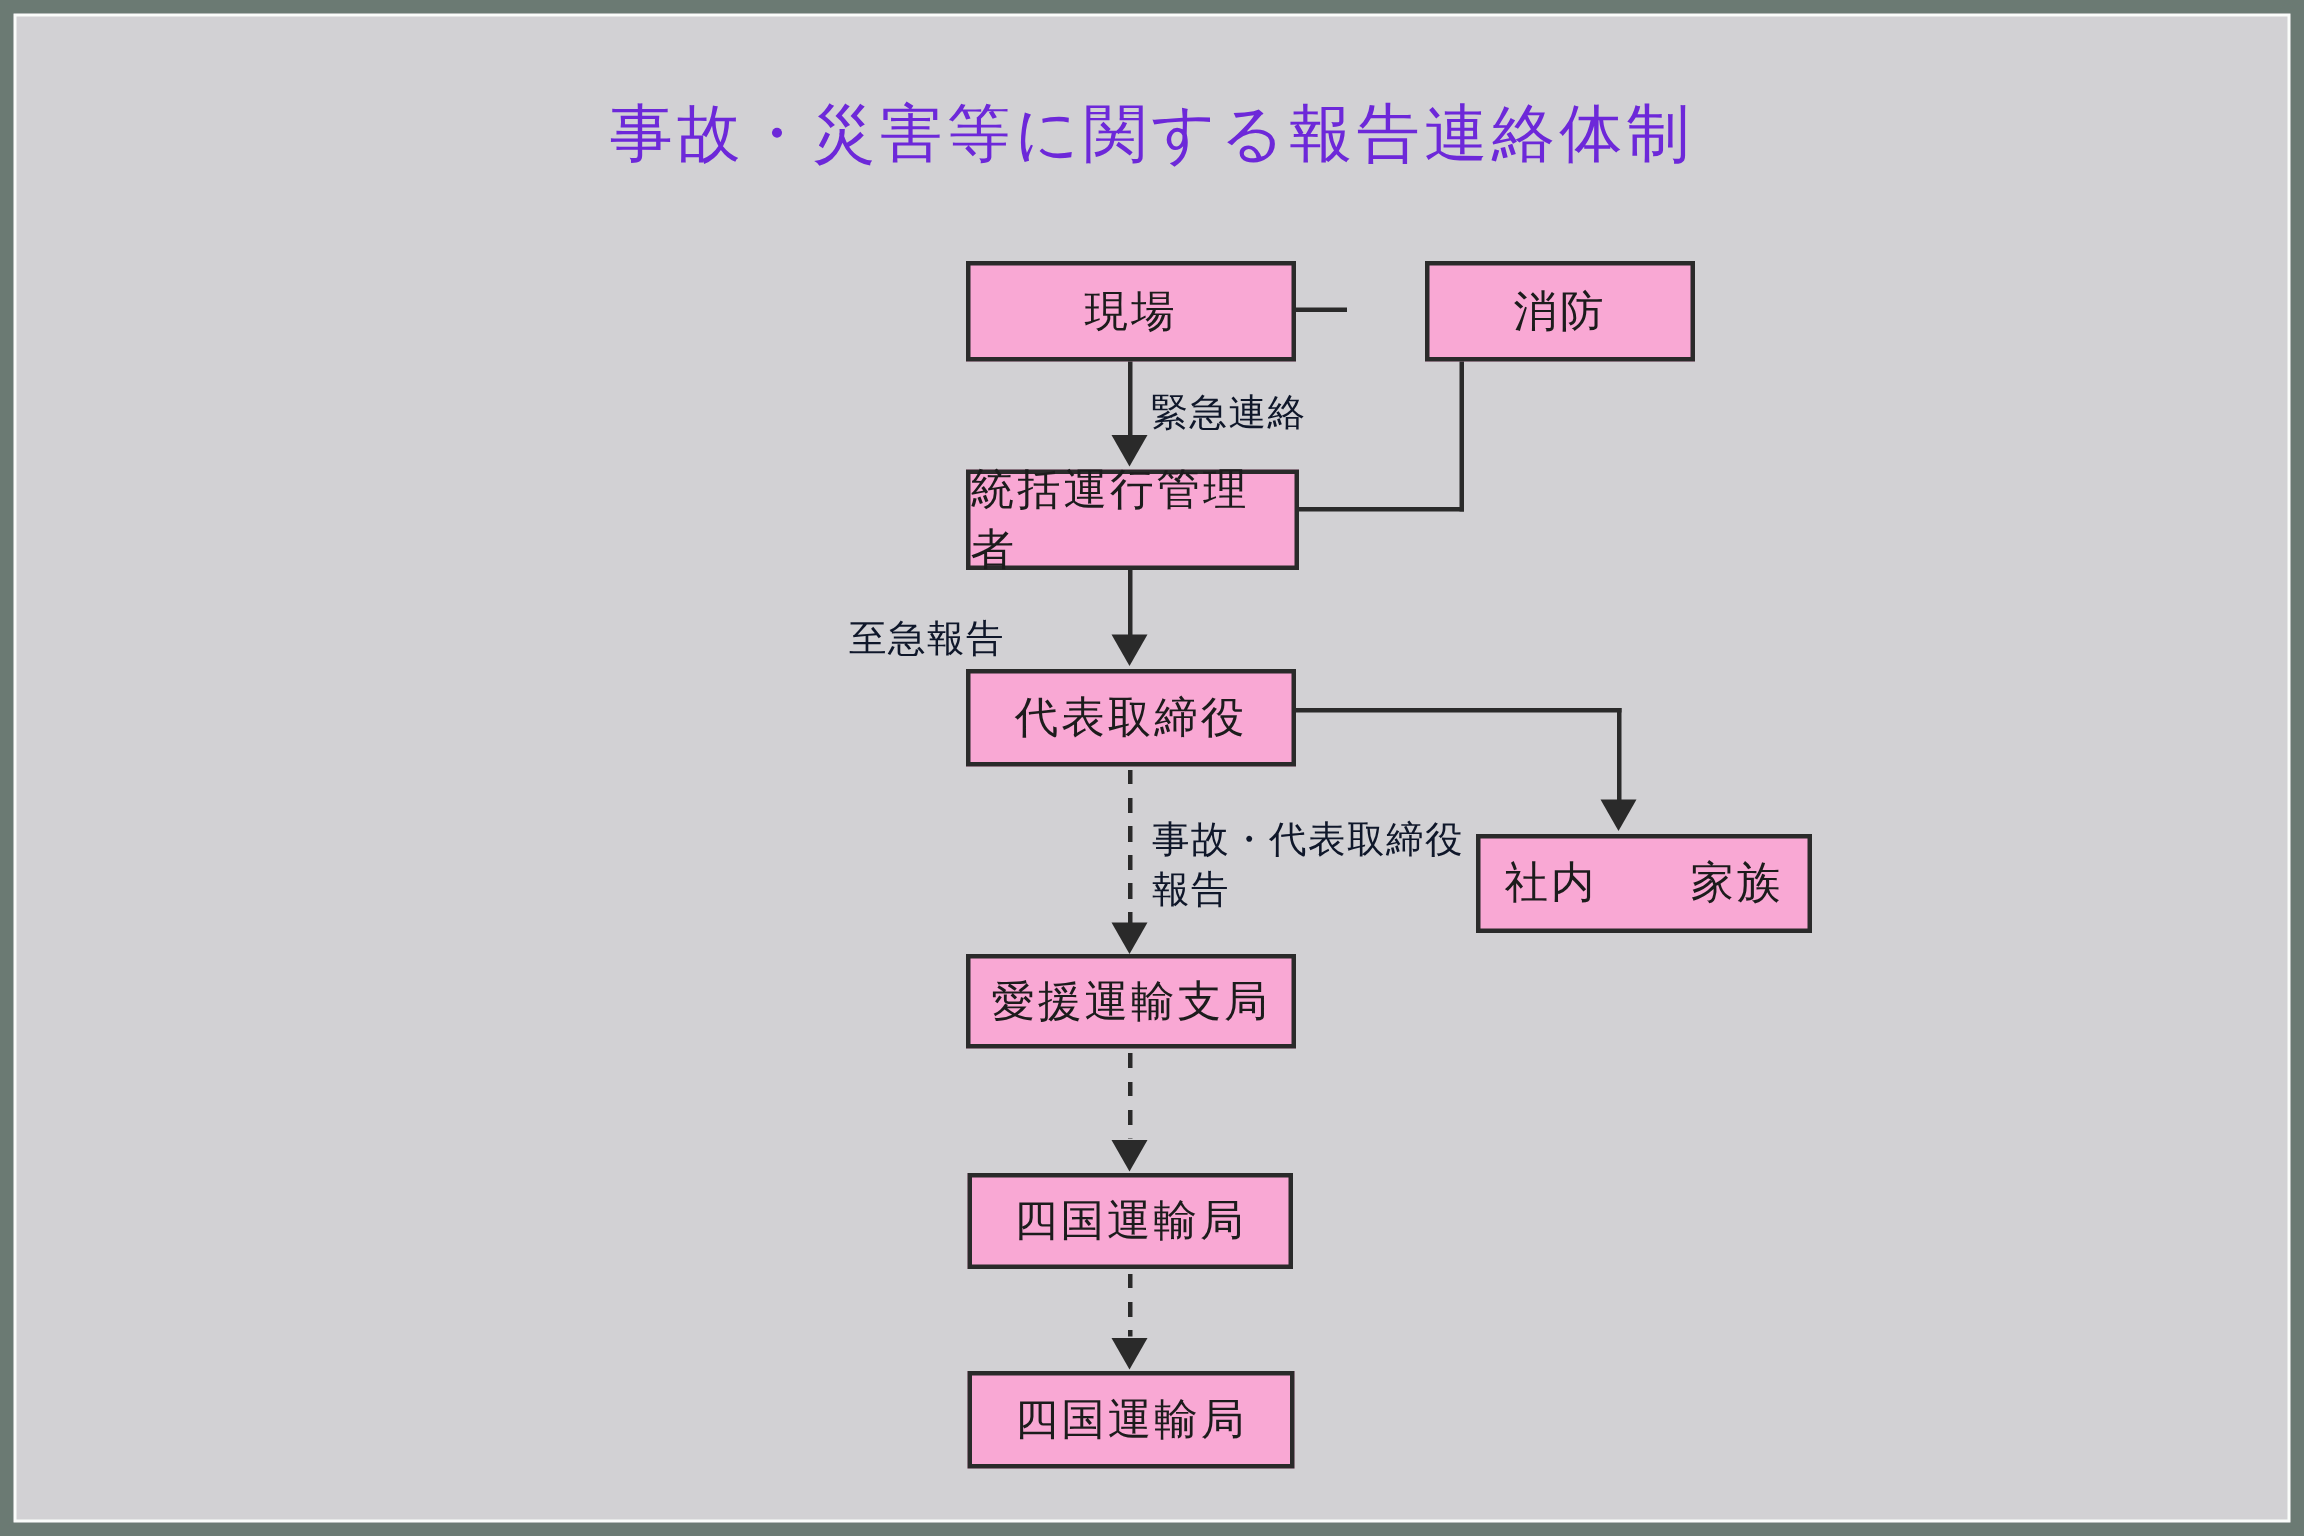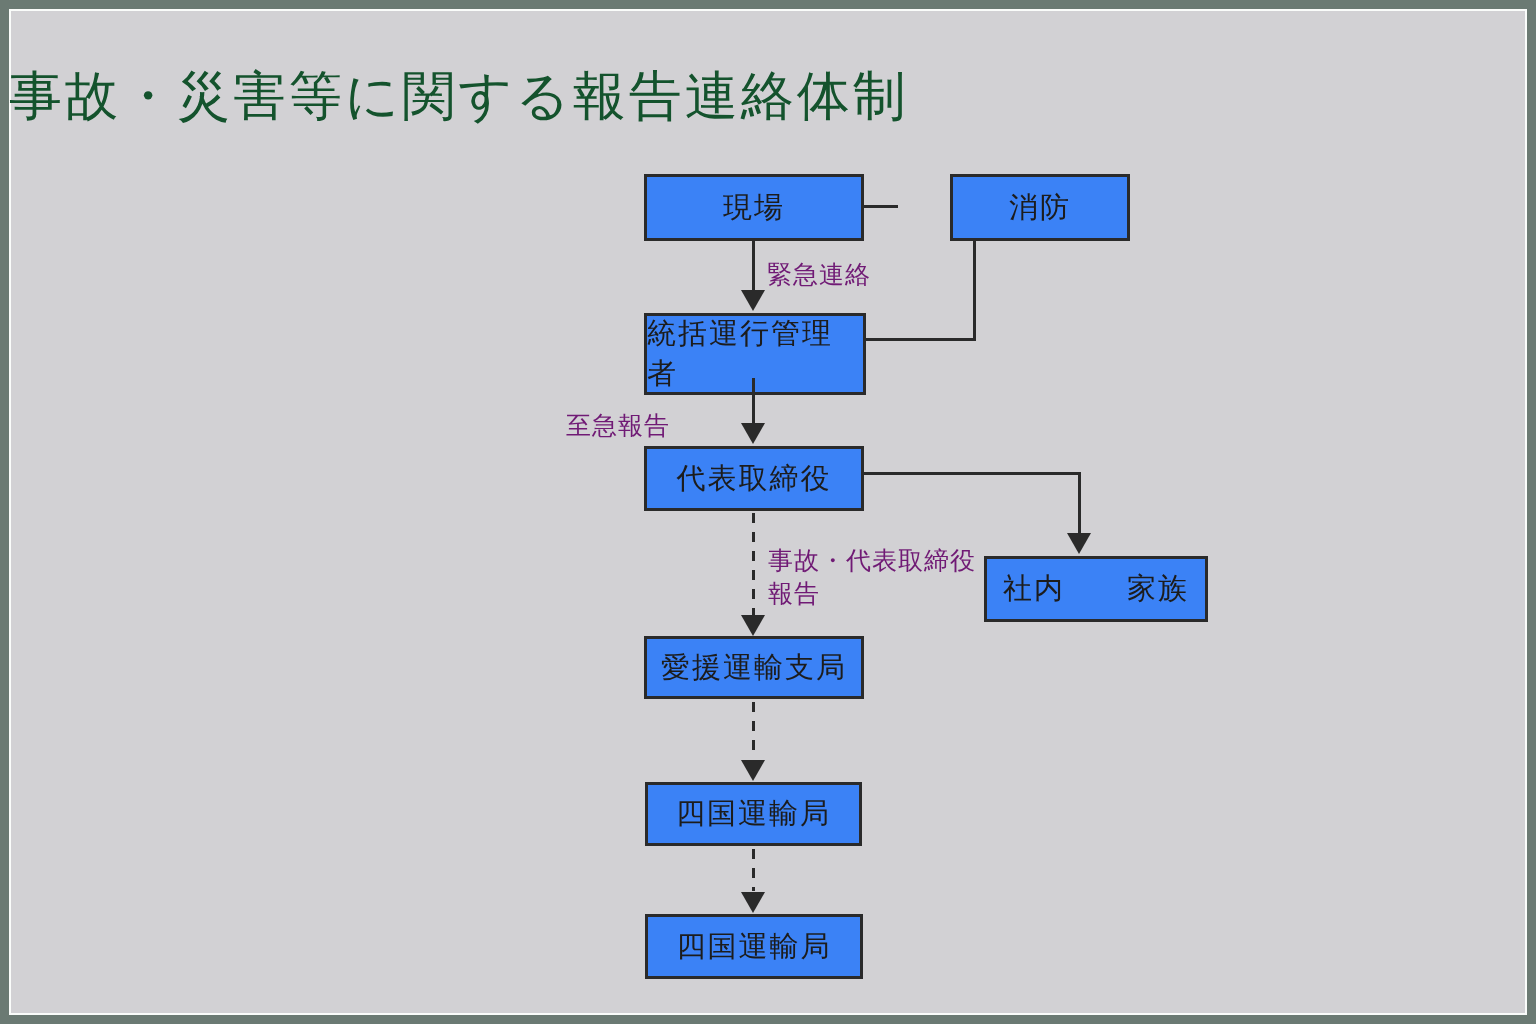--- a/index.html
+++ b/index.html
@@ -19,40 +19,40 @@
     position: absolute;
     inset: 0;
     border: 2px solid #fafcfa;
     pointer-events: none;
   }
 
   .title {
     position: absolute;
     left: 0; right: 0;
     top: 52px;
-    text-align: left;
-    font-size: 53px;
+    text-align: center;
+    font-size: 42px;
     letter-spacing: 3px;
-    color: #14532d;
+    color: #6d28d9;
   }
 
   .box {
     position: absolute;
     border: 3px solid #2a2a2a;
-    background: #3b82f6;
+    background: #f9a8d4;
     display: flex;
     align-items: center;
     justify-content: center;
     font-size: 29px;
     letter-spacing: 2px;
     color: #1c1c1c;
   }
   .box-genba   { left: 635px; top: 165px; width: 220px; height: 67px; }
   .box-shobo   { left: 941px; top: 165px; width: 180px; height: 67px; }
-  .box-tokatsu { left: 635px; top: 304px; width: 222px; height: 82px; }
+  .box-tokatsu { left: 635px; top: 304px; width: 222px; height: 67px; }
   .box-daihyo  { left: 635px; top: 437px; width: 220px; height: 65px; align-items: center; }
   .box-shanai  { left: 975px; top: 547px; width: 224px; height: 66px; gap: 62px; }
   .box-ehime   { left: 635px; top: 627px; width: 220px; height: 63px; }
   .box-shikoku1{ left: 636px; top: 773px; width: 217px; height: 64px; }
   .box-shikoku2{ left: 636px; top: 905px; width: 218px; height: 65px; }
 
   .hline, .vline { position: absolute; background: #2a2a2a; }
   .hline { height: 3px; }
   .vline { width: 3px; }
 
@@ -67,21 +67,21 @@
     width: 0; height: 0;
     border-left: 12px solid transparent;
     border-right: 12px solid transparent;
     border-top: 21px solid #2a2a2a;
   }
 
   .edge-label {
     position: absolute;
     font-size: 25px;
     letter-spacing: 1px;
-    color: #701a75;
+    color: #0f172a;
     white-space: nowrap;
   }
   .label-jiko { line-height: 33px; }
 
   
   .ln-genba-shobo   { left: 855px; top: 196px; width: 34px; }
   .ln-genba-down    { left: 743px; top: 232px; height: 50px; }
   .ah-genba         { left: 732px; top: 281px; }
   .ln-shobo-down    { left: 964px; top: 232px; height: 100px; }
   .ln-shobo-left    { left: 857px; top: 329px; width: 110px; }

